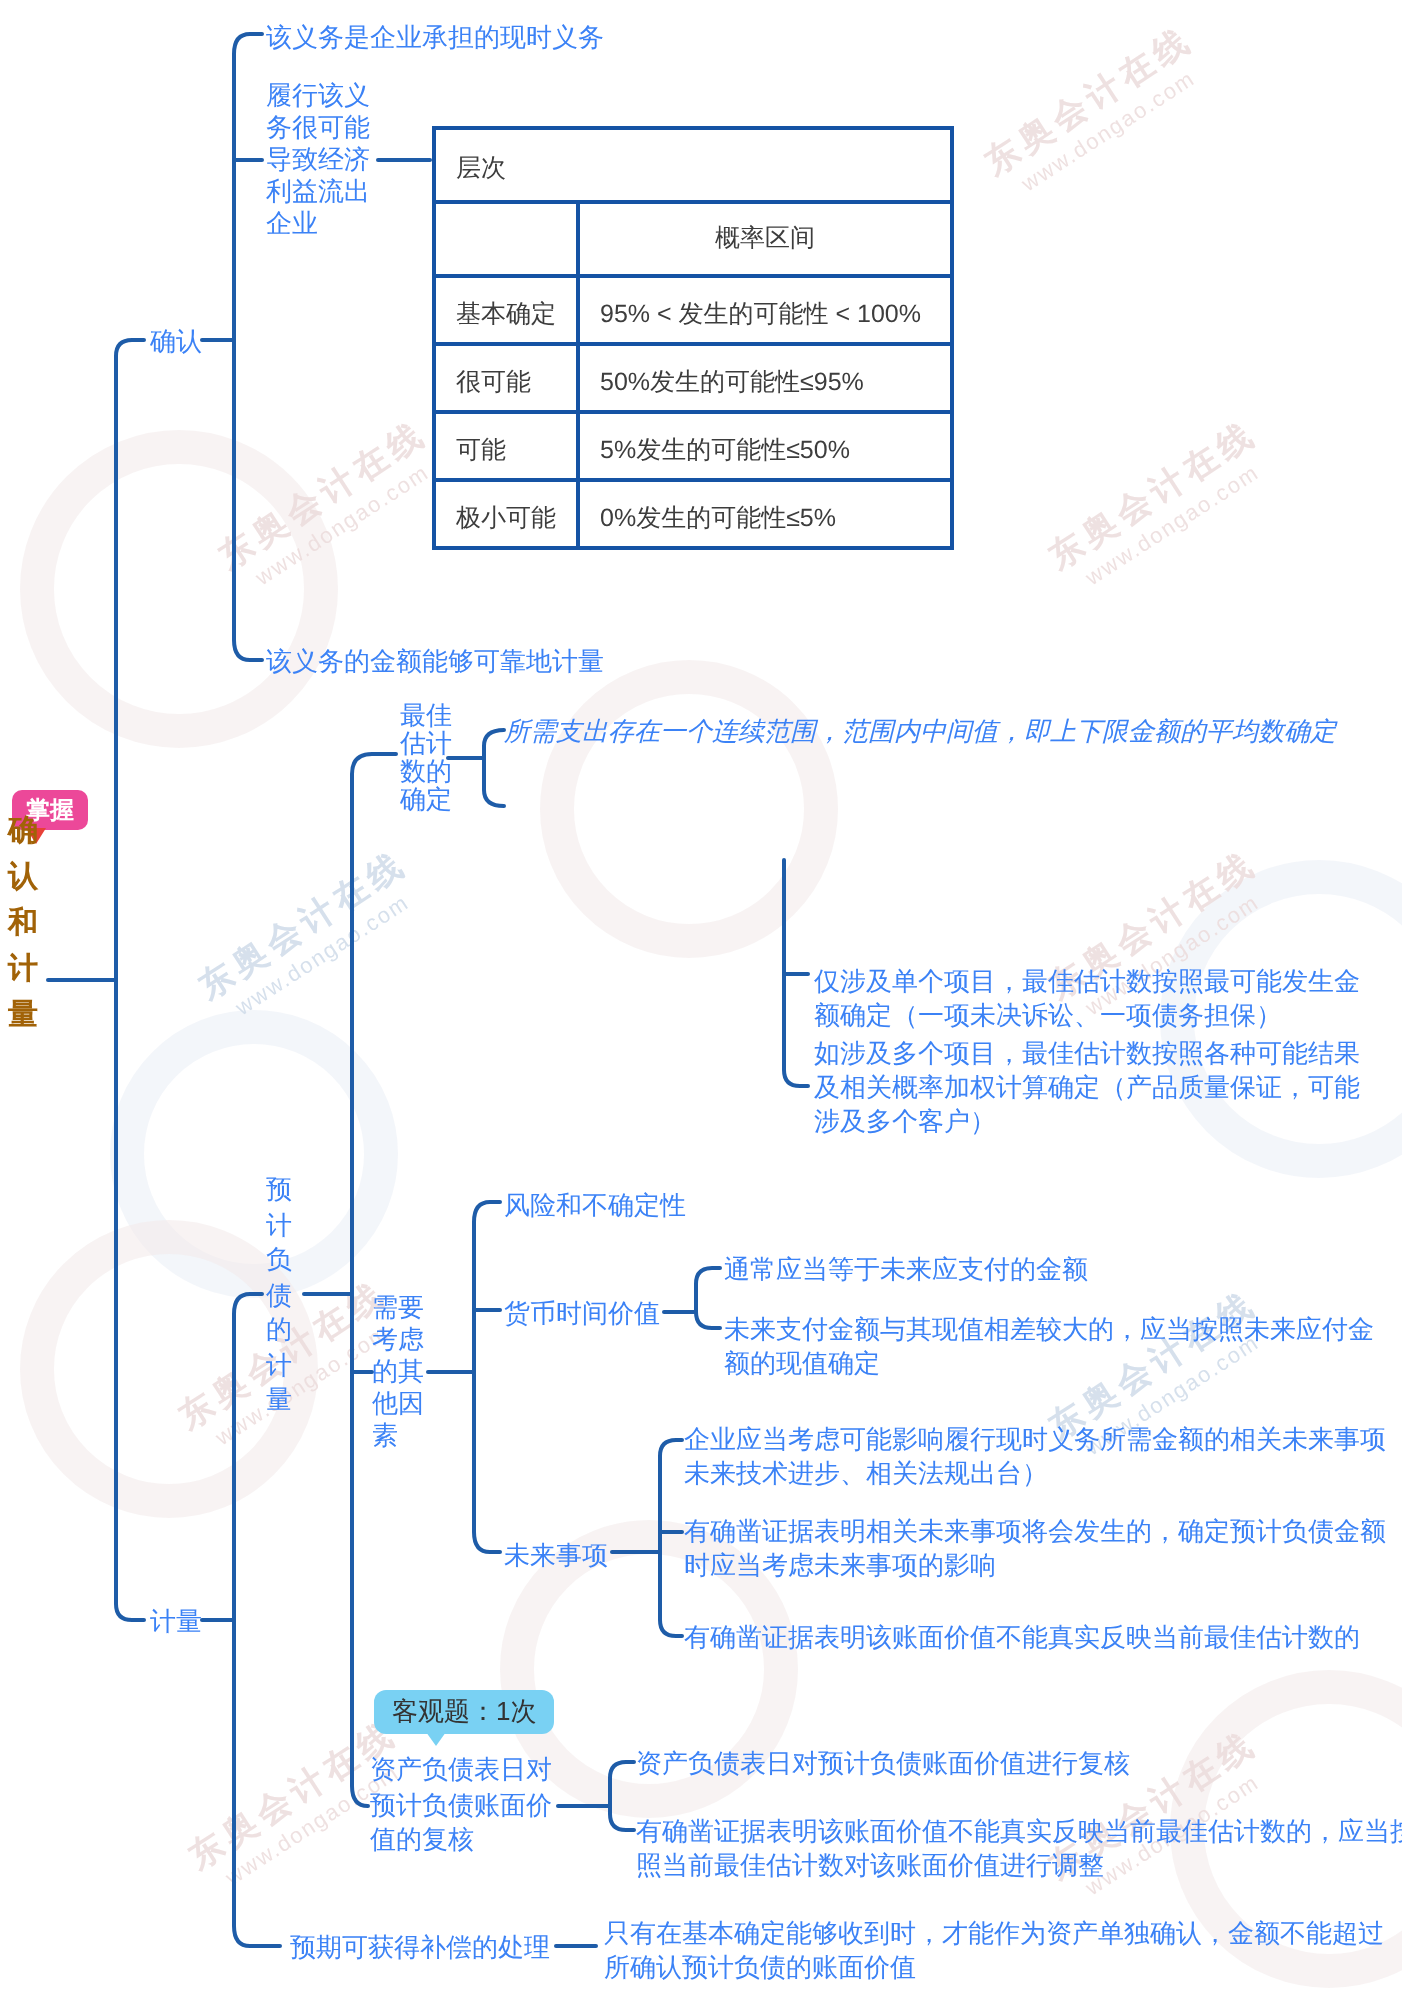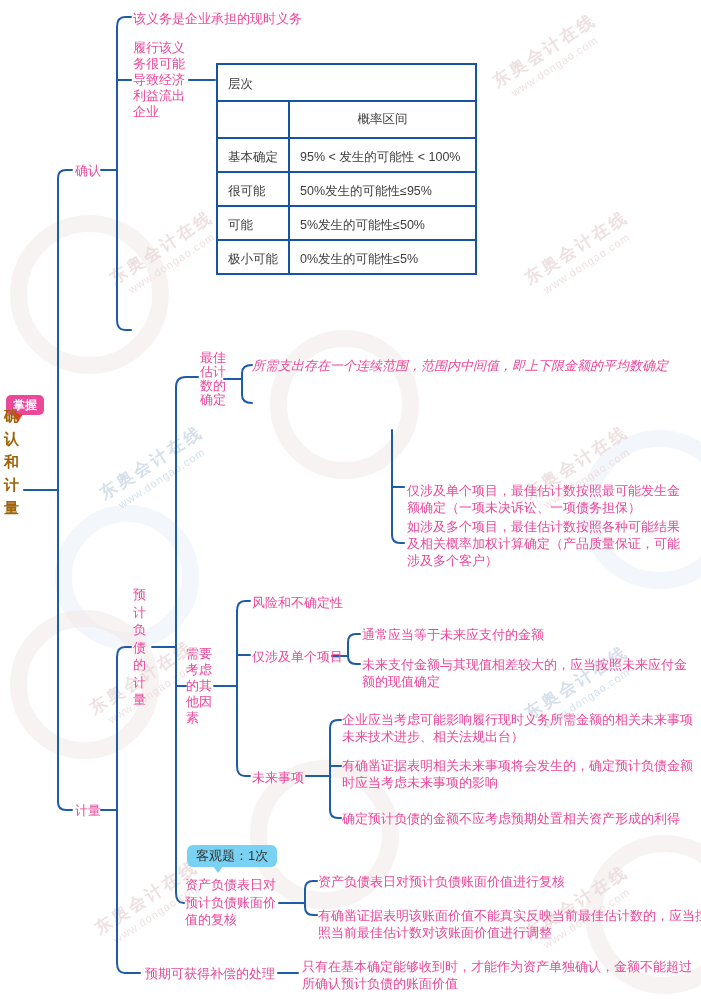--- a/index.html
+++ b/index.html
@@ -12,21 +12,21 @@
   .wm .l1{display:block;font-size:17px;letter-spacing:3px;font-weight:bold;}
   .wm .l2{display:block;font-size:11px;letter-spacing:1px;margin-top:1px;}
   .wm-pink{color:#ecdcdc;}
   .wm-blue{color:#cfdbe9;}
   .ring{position:absolute;border-radius:50%;border:17px solid #f3e9e9;opacity:.55;pointer-events:none;}
   .ring-blue{border-color:#e9eef5;}
   
   #lines{position:absolute;left:0;top:0;pointer-events:none;}
   #lines path{stroke:#1e5ca8;stroke-width:2;fill:none;stroke-linecap:round;}
   
-  .t{position:absolute;font-size:13px;line-height:17px;color:#ec4899;white-space:nowrap;}
+  .t{position:absolute;font-size:13px;line-height:17px;color:#3b82f6;white-space:nowrap;}
   .ml{white-space:normal;word-break:break-all;line-break:anywhere;}
   .vt{white-space:normal;word-break:break-all;}
   
   .root-label{position:absolute;left:4px;top:404px;width:17px;font-size:15px;font-weight:bold;
     line-height:23px;color:#a16207;word-break:break-all;}
   .badge-red{position:absolute;left:6px;top:395px;background:#ec4899;color:#fff;font-size:12px;
     font-weight:bold;padding:3px 7px;border-radius:5px;line-height:14px;}
   .badge-red::after{content:"";position:absolute;left:7px;bottom:-7px;width:0;height:0;
     border:5px solid transparent;border-top:8px solid #e84038;border-bottom:0;}
   .badge-blue{position:absolute;left:187px;top:845px;background:#79d1f3;color:#333;font-size:13px;
@@ -133,20 +133,21 @@
 
     <path d="M278 973 H298"></path>
   </svg>
 
   <div class="badge-red">掌握</div>
   <div class="root-label">确认和计量</div>
 
   <div class="t" style="left:75px;top:162px;">确认</div>
   <div class="t" style="left:133px;top:10px;">该义务是企业承担的现时义务</div>
   <div class="t vt" style="left:133px;top:40px;width:54px;line-height:16px;">履行该义务很可能导致经济利益流出企业</div>
+  <div class="t" style="left:133px;top:322px;">该义务的金额能够可靠地计量</div>
 
   <table id="prob-table">
     <tbody>
         <tr class="hdr">
           <td colspan="2">层次</td>
         </tr>
     <tr class="hdr">
           <td class="c1"></td>
           <td class="c2 center">概率区间</td>
         </tr>
@@ -172,27 +173,27 @@
   <div class="t" style="left:75px;top:802px;">计量</div>
   <div class="t vt" style="left:133px;top:586px;width:15px;line-height:17.5px;">预计负债的计量</div>
 
   <div class="t vt" style="left:200px;top:351px;width:27px;line-height:14px;">最佳估计数的确定</div>
   <div class="t" style="left:252px;top:357px;font-style:italic;">所需支出存在一个连续范围，范围内中间值，即上下限金额的平均数确定</div>
   <div class="t ml" style="left:407px;top:482px;width:276px;">仅涉及单个项目，最佳估计数按照最可能发生金额确定（一项未决诉讼、一项债务担保）</div>
   <div class="t ml" style="left:407px;top:518px;width:276px;">如涉及多个项目，最佳估计数按照各种可能结果及相关概率加权计算确定（产品质量保证，可能涉及多个客户）</div>
 
   <div class="t vt" style="left:186px;top:646px;width:27px;line-height:16px;">需要考虑的其他因素</div>
   <div class="t" style="left:252px;top:594px;">风险和不确定性</div>
-  <div class="t" style="left:252px;top:648px;">仅涉及单个项目</div>
+  <div class="t" style="left:252px;top:648px;">货币时间价值</div>
   <div class="t" style="left:362px;top:626px;">通常应当等于未来应支付的金额</div>
   <div class="t ml" style="left:362px;top:656px;width:328px;">未来支付金额与其现值相差较大的，应当按照未来应付金额的现值确定</div>
   <div class="t" style="left:252px;top:769px;">未来事项</div>
   <div class="t ml" style="left:342px;top:711px;width:366px;">企业应当考虑可能影响履行现时义务所需金额的相关未来事项（未来技术进步、相关法规出台）</div>
   <div class="t ml" style="left:342px;top:757px;width:353px;">有确凿证据表明相关未来事项将会发生的，确定预计负债金额时应当考虑未来事项的影响</div>
-  <div class="t" style="left:342px;top:810px;">确定预计负债的金额不应考虑预期处置相关资产形成的利得</div>
+  <div class="t" style="left:342px;top:810px;">有确凿证据表明该账面价值不能真实反映当前最佳估计数的</div>
 
   <div class="badge-blue">客观题：1次</div>
   <div class="t ml" style="left:185px;top:876px;width:93px;line-height:17.5px;">资产负债表日对预计负债账面价值的复核</div>
   <div class="t" style="left:318px;top:873px;">资产负债表日对预计负债账面价值进行复核</div>
   <div class="t ml" style="left:318px;top:907px;width:392px;">有确凿证据表明该账面价值不能真实反映当前最佳估计数的，应当按照当前最佳估计数对该账面价值进行调整</div>
 
   <div class="t" style="left:145px;top:965px;">预期可获得补偿的处理</div>
   <div class="t ml" style="left:302px;top:958px;width:392px;">只有在基本确定能够收到时，才能作为资产单独确认，金额不能超过所确认预计负债的账面价值</div>
 
 </div>

